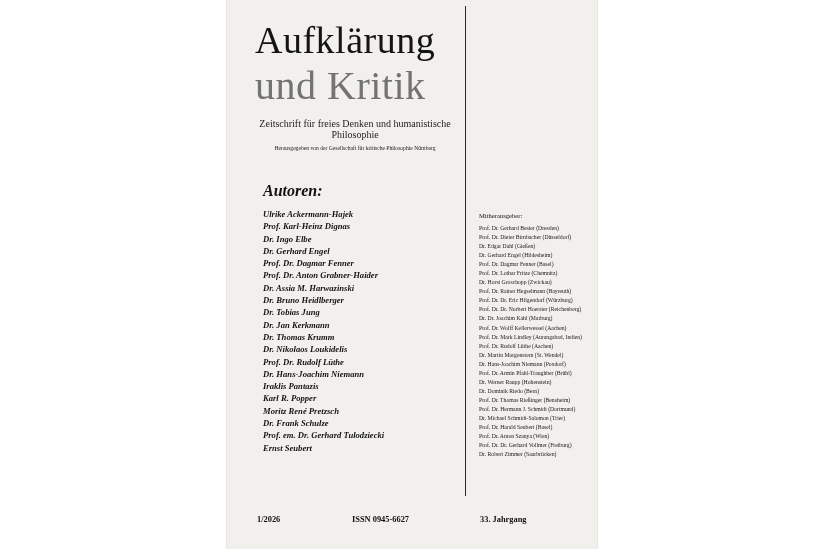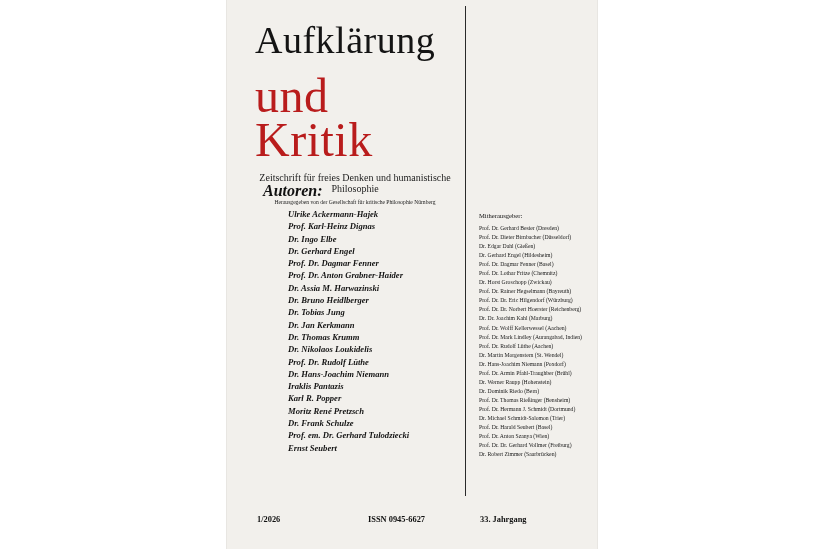--- a/index.html
+++ b/index.html
@@ -45,25 +45,25 @@
     top: 18px;
     width: 200px;
   }
   .title-line1 {
     font-size: 38px;
     line-height: 44px;
     color: #141414;
     letter-spacing: 0.5px;
   }
   .title-line2 {
-    font-size: 48px;
+    font-size: 40px;
     line-height: 44px;
-    color: #b91c1c;
+    color: #737373;
     letter-spacing: 0.5px;
-    margin-top: 12px;
+    margin-top: 2px;
   }
   .subtitle1 {
     margin-top: 10px;
     font-size: 10px;
     line-height: 11px;
     color: #1d1d1d;
     text-align: center;
     width: 200px;
   }
   .subtitle2 {
@@ -81,21 +81,20 @@
     font-size: 16px;
     font-weight: bold;
     font-style: italic;
     color: #111111;
   }
   .authors-list {
     position: absolute;
     left: 36px;
     top: 208px;
     width: 200px;
-    margin-left: 25px;
   }
   .authors-list .a {
     font-size: 8.6px;
     line-height: 12.3px;
     font-style: italic;
     font-weight: bold;
     color: #141414;
     white-space: nowrap;
   }
   .co-head {
@@ -132,21 +131,20 @@
     font-weight: bold;
     color: #111111;
   }
   .footer .issn {
     position: absolute;
     left: 125px;
     top: 0;
     font-size: 8.4px;
     font-weight: bold;
     color: #111111;
-    margin-left: 16px;
   }
   .footer .volume {
     position: absolute;
     left: 253px;
     top: 0;
     font-size: 8.4px;
     font-weight: bold;
     color: #111111;
   }
 </style>

